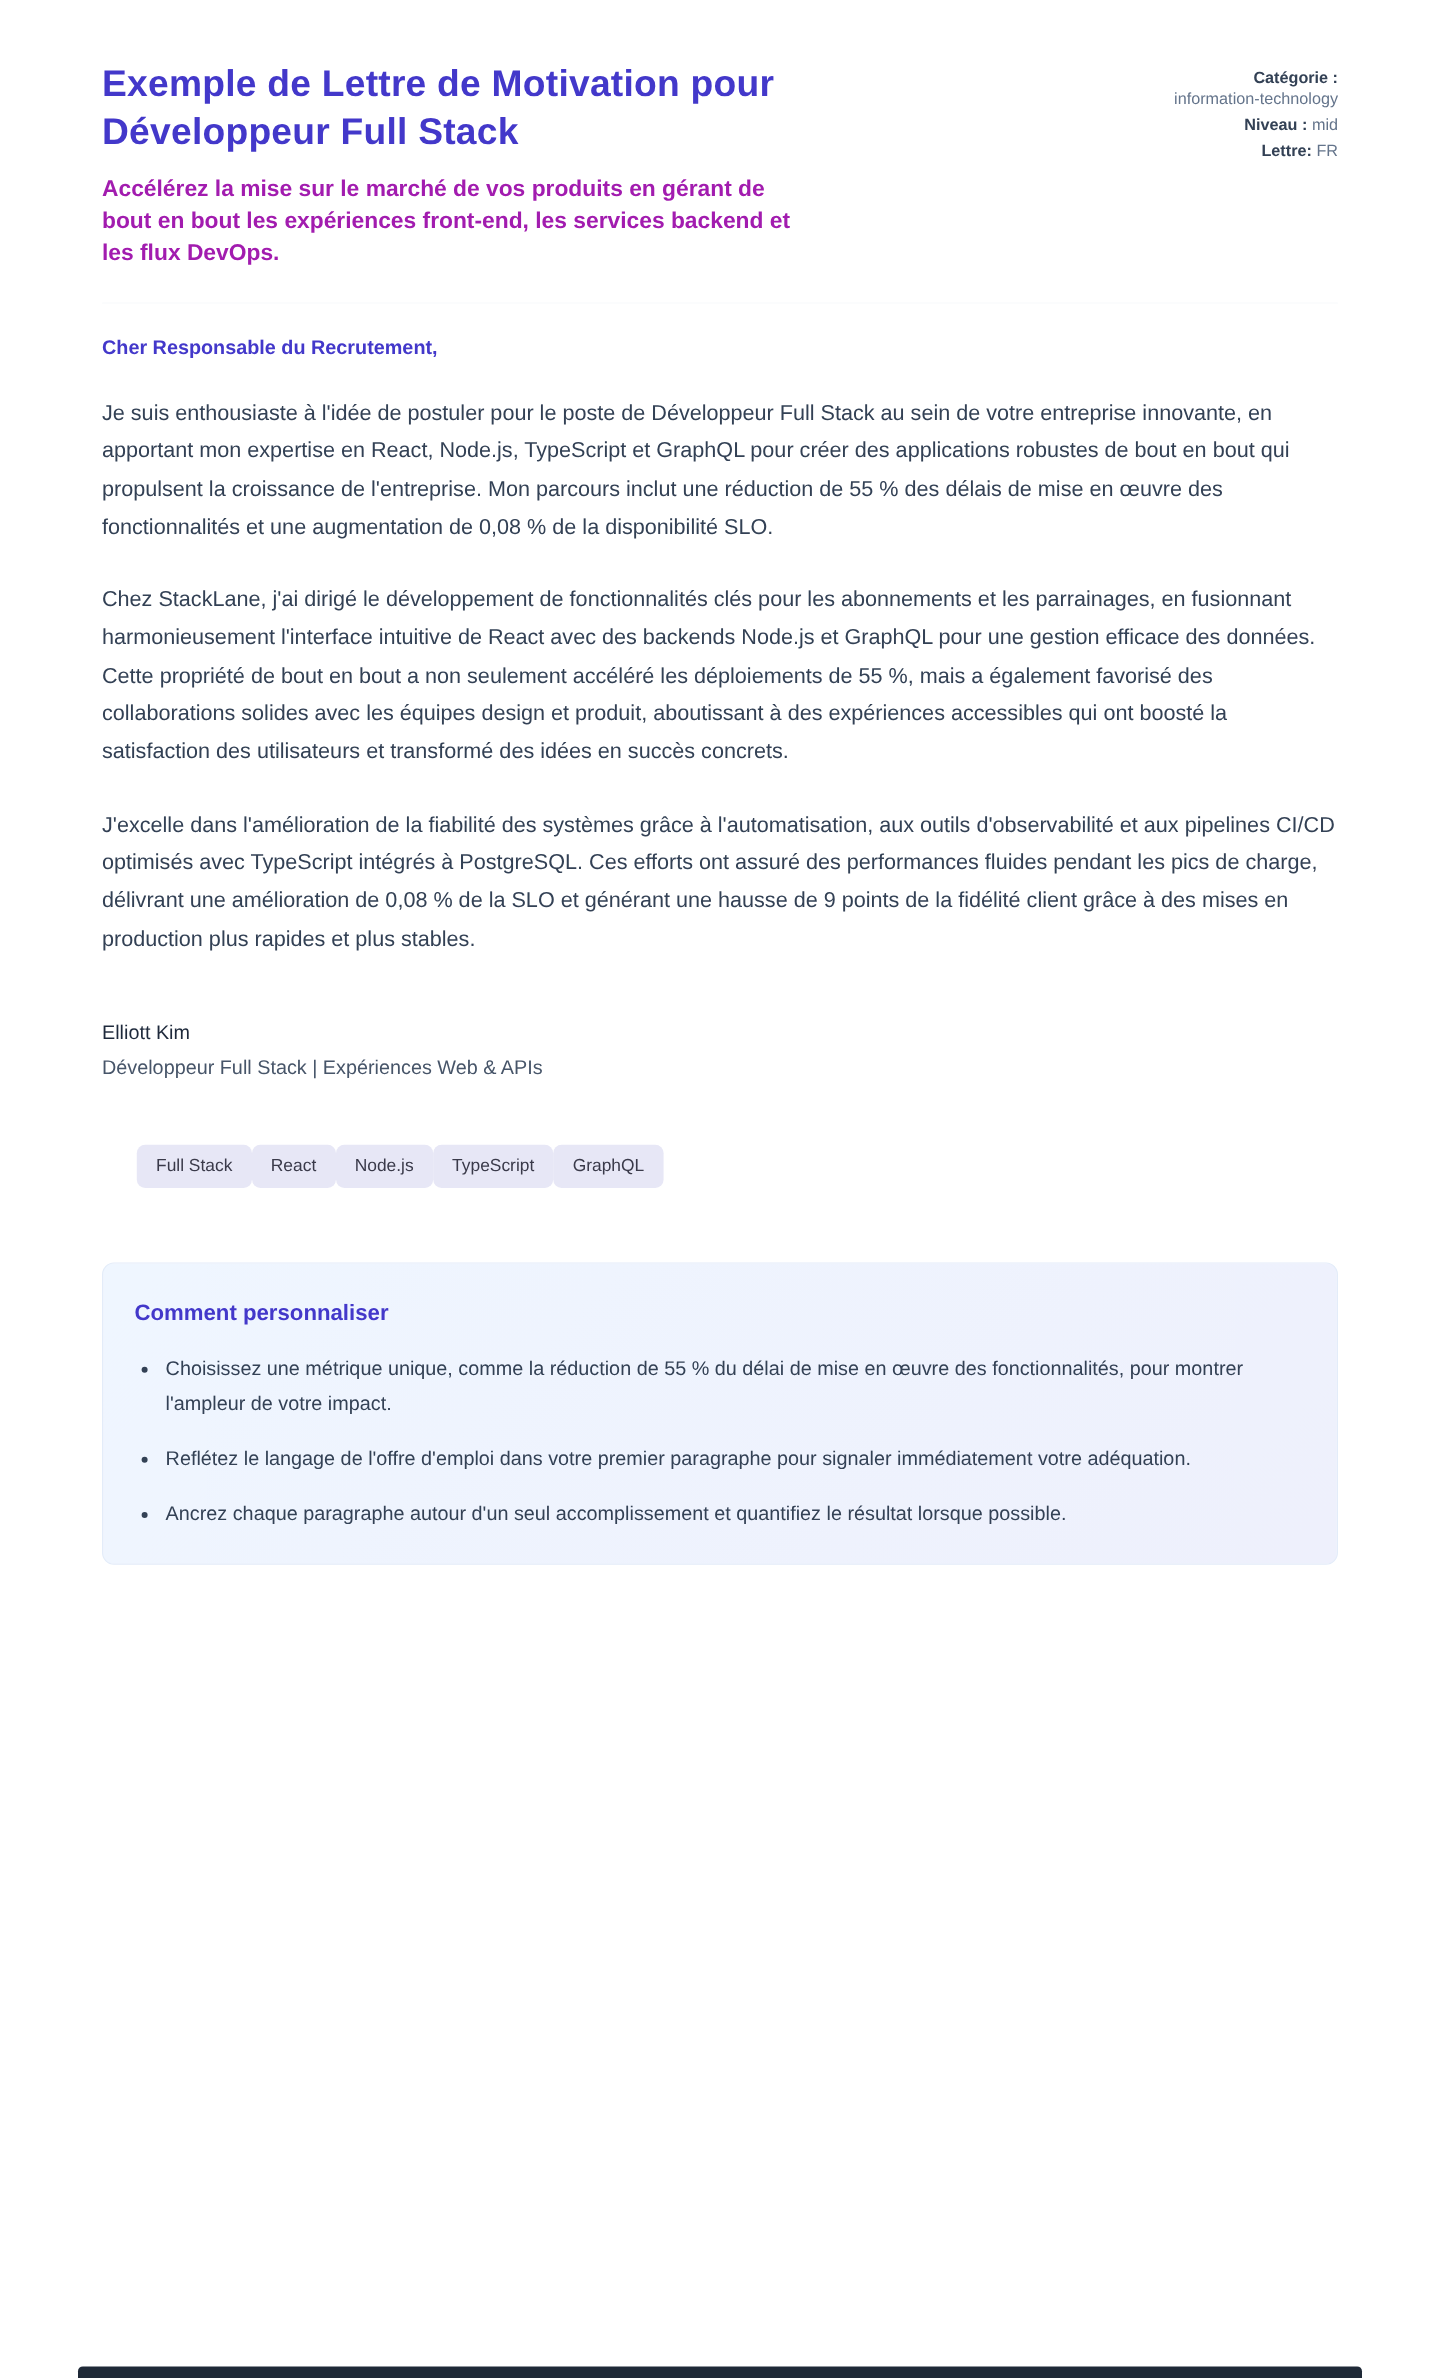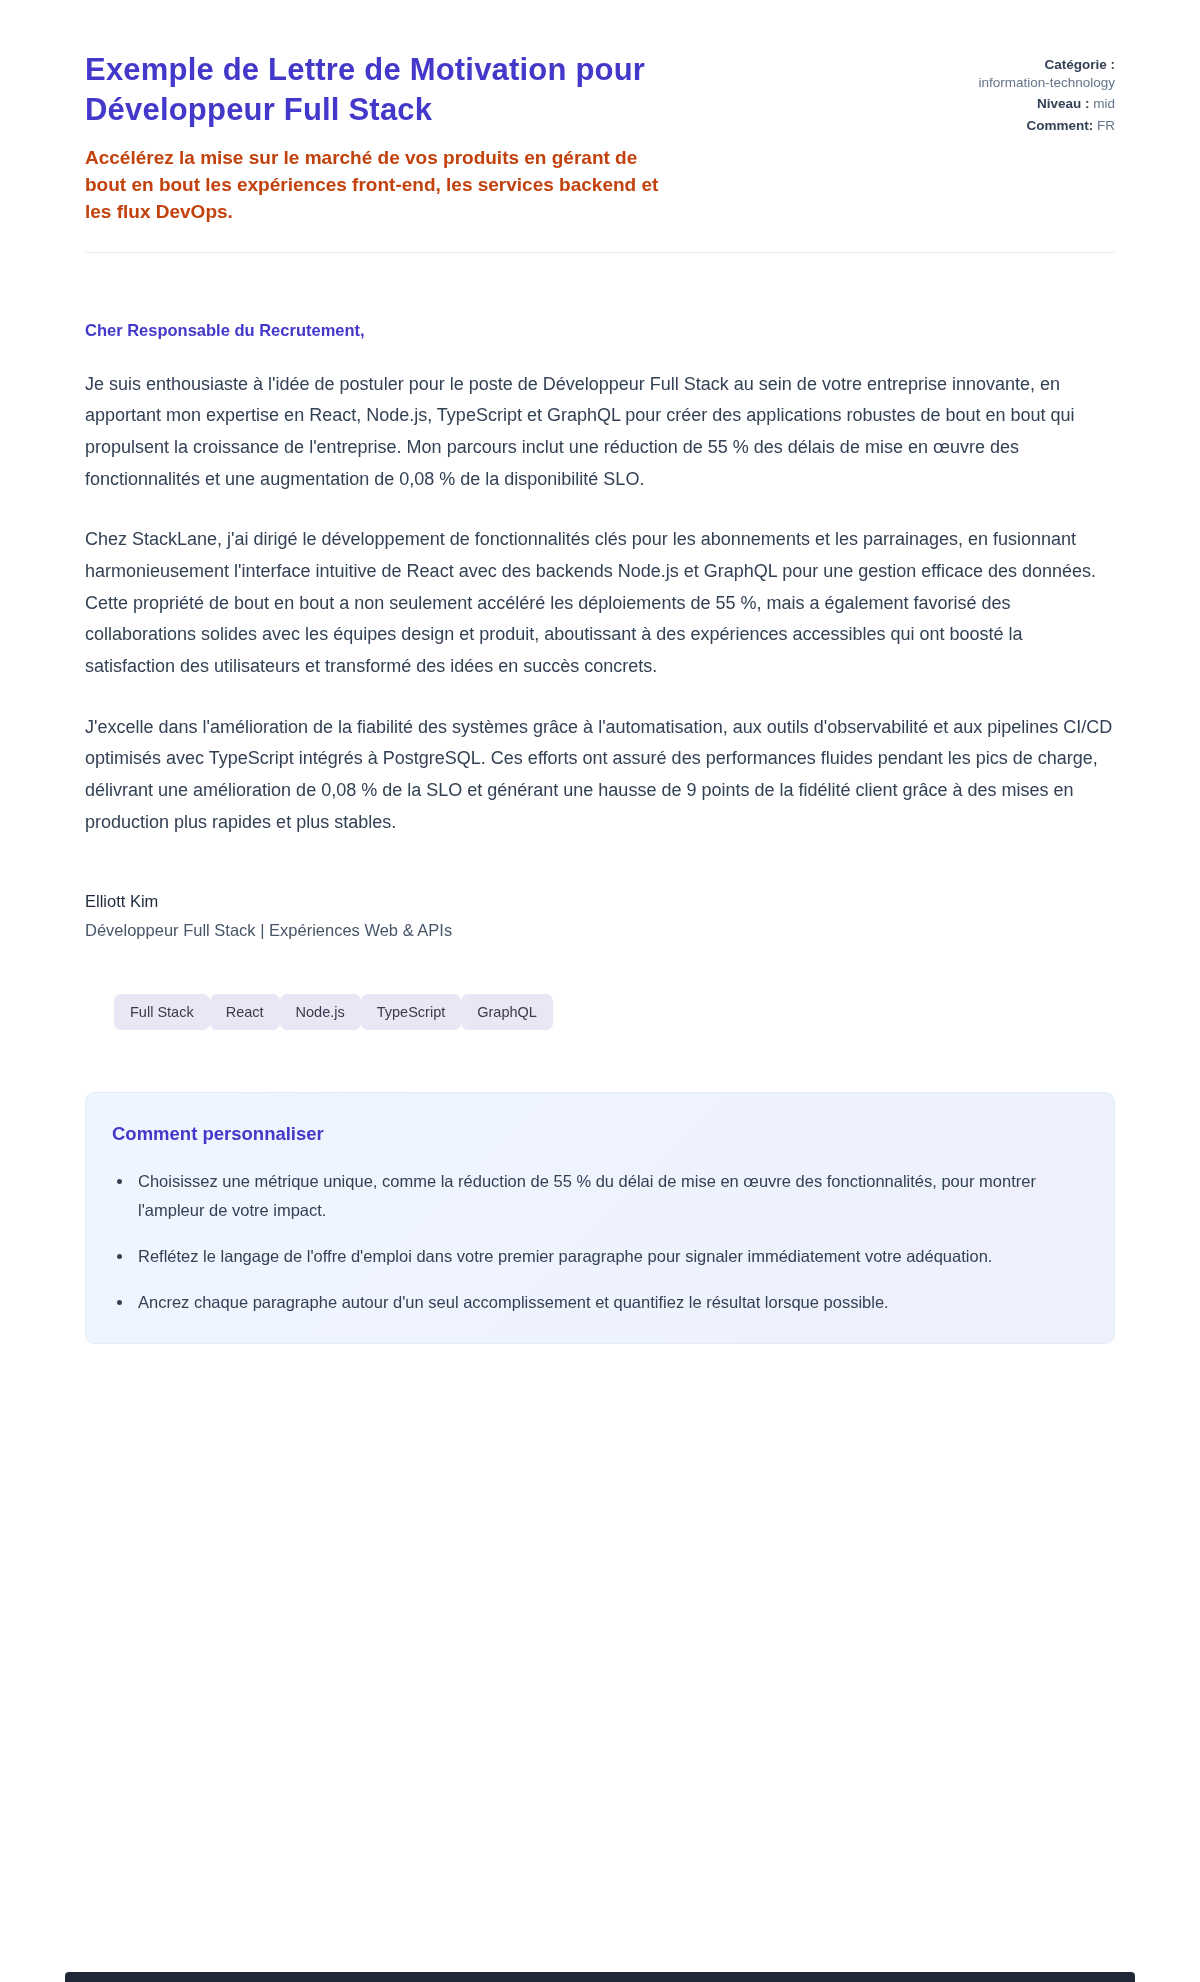--- a/index.html
+++ b/index.html
@@ -33,21 +33,21 @@
     font-size:31px;
     font-weight:bold;
     line-height:1.3;
     max-width:580px;
     letter-spacing:0.2px;
   }
   .subtitle {
     margin-top:14px;
     font-size:19px;
     font-weight:bold;
-    color:#c2410c;
+    color:#a21caf;
     line-height:1.42;
     max-width:580px;
   }
   .meta {
     width:175px;
     flex-shrink:0;
     text-align:right;
     font-size:13.5px;
     line-height:1.35;
     color:#64748b;
@@ -63,21 +63,21 @@
   .meta-value { color:#64748b; }
 
   .divider {
     border:none;
     border-top:1px solid #e2e8f0;
     margin-top:26px;
   }
 
   
   .greeting {
-    margin-top:68px;
+    margin-top:28px;
     font-size:16.5px;
     font-weight:bold;
     color:#4338ca;
   }
   .para {
     margin-top:29px;
     font-size:18px;
     line-height:1.76;
     color:#334155;
     max-width:1030px;
@@ -162,21 +162,21 @@
       <aside class="meta">
         <div class="meta-block">
           <span class="meta-label">Catégorie :</span>
           <span class="meta-value">information-technology</span>
         </div>
         <div class="meta-block">
           <span class="meta-label inline">Niveau :</span>
           <span class="meta-value">mid</span>
         </div>
         <div class="meta-block">
-          <span class="meta-label inline">Comment:</span>
+          <span class="meta-label inline">Lettre:</span>
           <span class="meta-value">FR</span>
         </div>
       </aside>
     </header>
 
     <hr class="divider">
 
     <section class="letter">
       <p class="greeting">Cher Responsable du Recrutement,</p>
       <p class="para">Je suis enthousiaste à l'idée de postuler pour le poste de Développeur Full Stack au sein de votre entreprise innovante, en apportant mon expertise en React, Node.js, TypeScript et GraphQL pour créer des applications robustes de bout en bout qui propulsent la croissance de l'entreprise. Mon parcours inclut une réduction de 55 % des délais de mise en œuvre des fonctionnalités et une augmentation de 0,08 % de la disponibilité SLO.</p>

